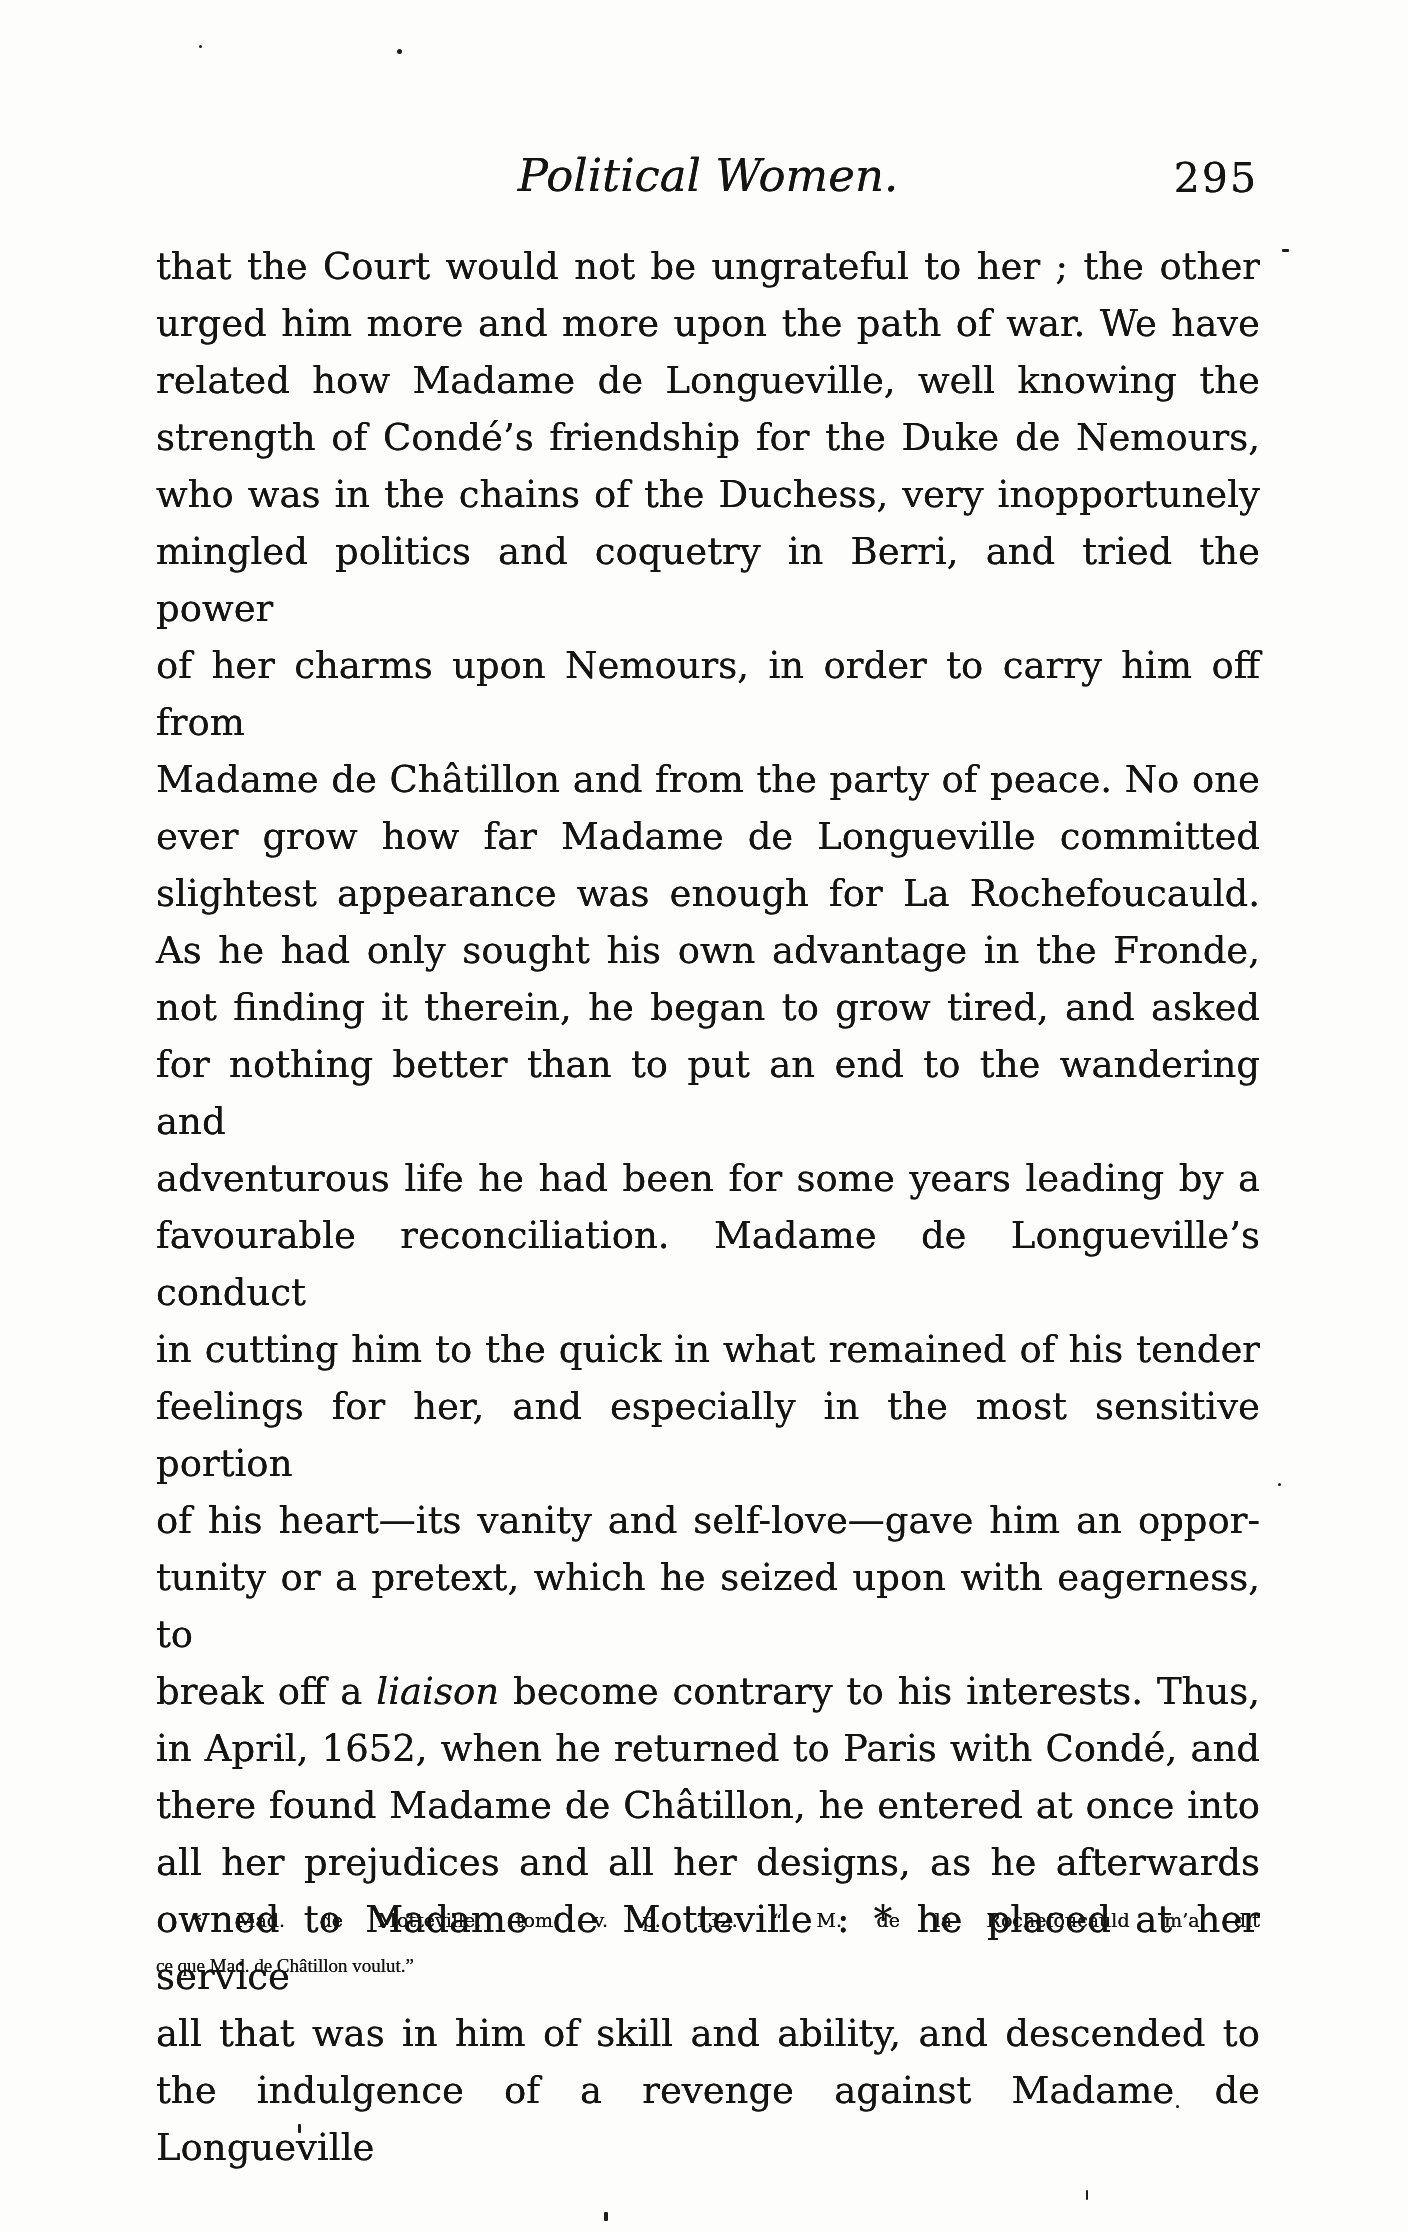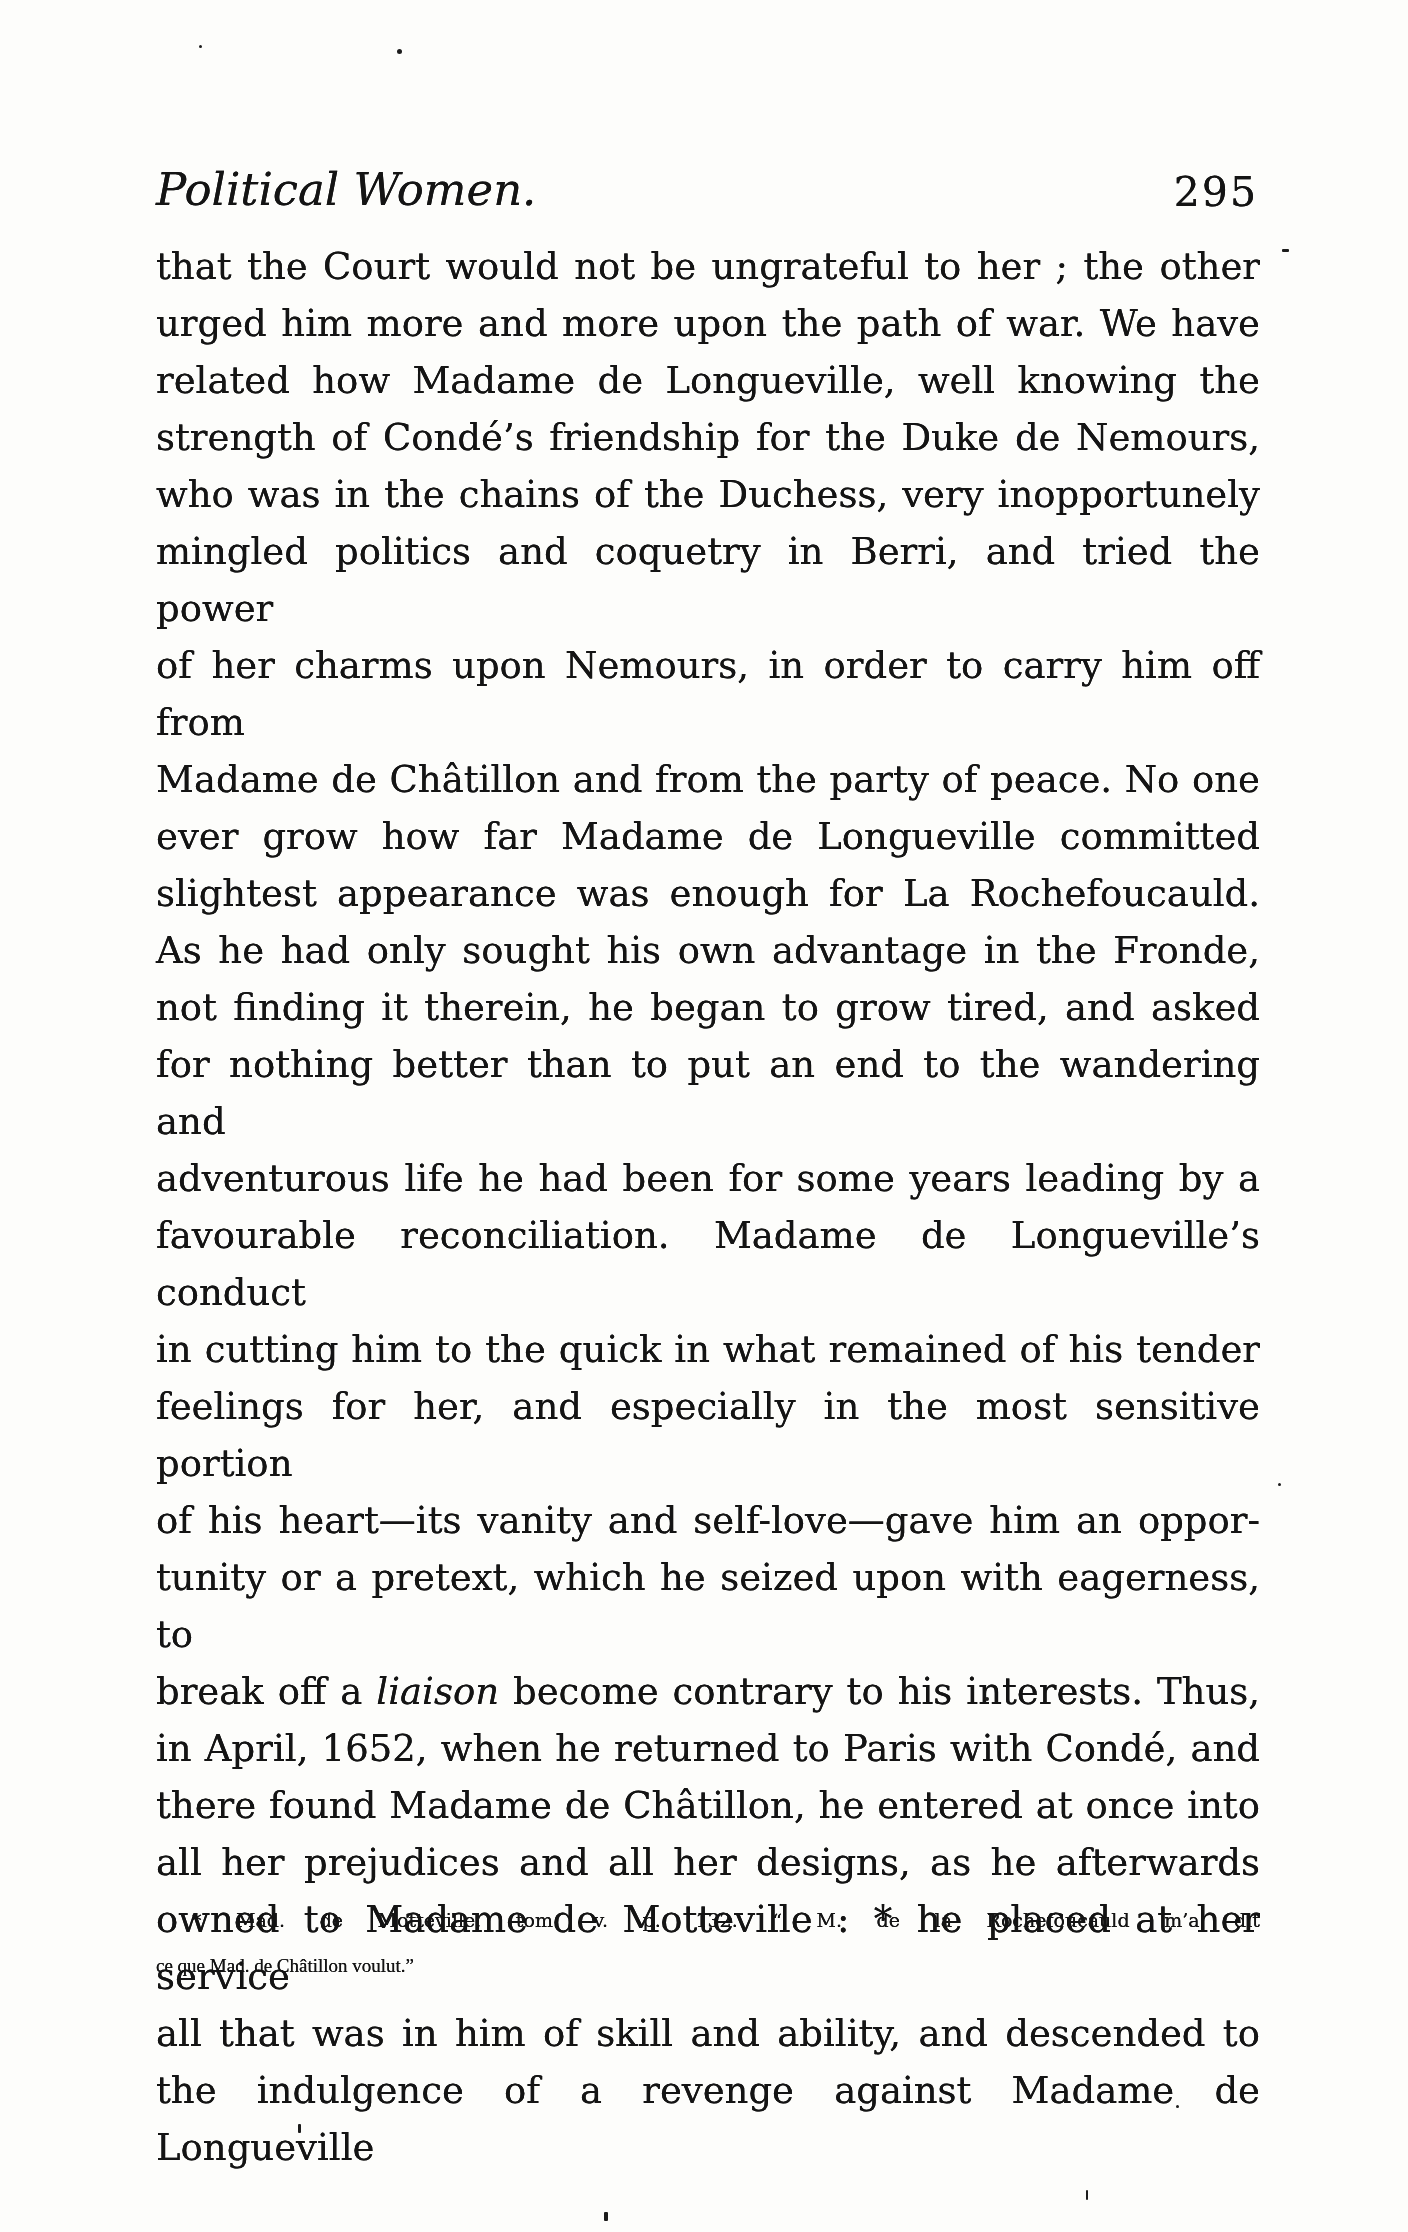--- a/index.html
+++ b/index.html
@@ -13,24 +13,24 @@
     font-family: "DejaVu Serif", serif;
     overflow: hidden;
     text-shadow: 0 0 0.5px currentColor; 
   }
 
   .running-head {
     position: absolute;
     top: 150px;
     left: 156px;
     width: 1104px;
+    text-align: center;
     font-style: italic;
     font-size: 45px;
     line-height: 52px;
-    margin-top: 14px;
   }
 
   .page-number {
     position: absolute;
     right: 2px;
     top: 2px;
     font-style: normal;
     font-size: 41px;
     letter-spacing: 2px;
   }

